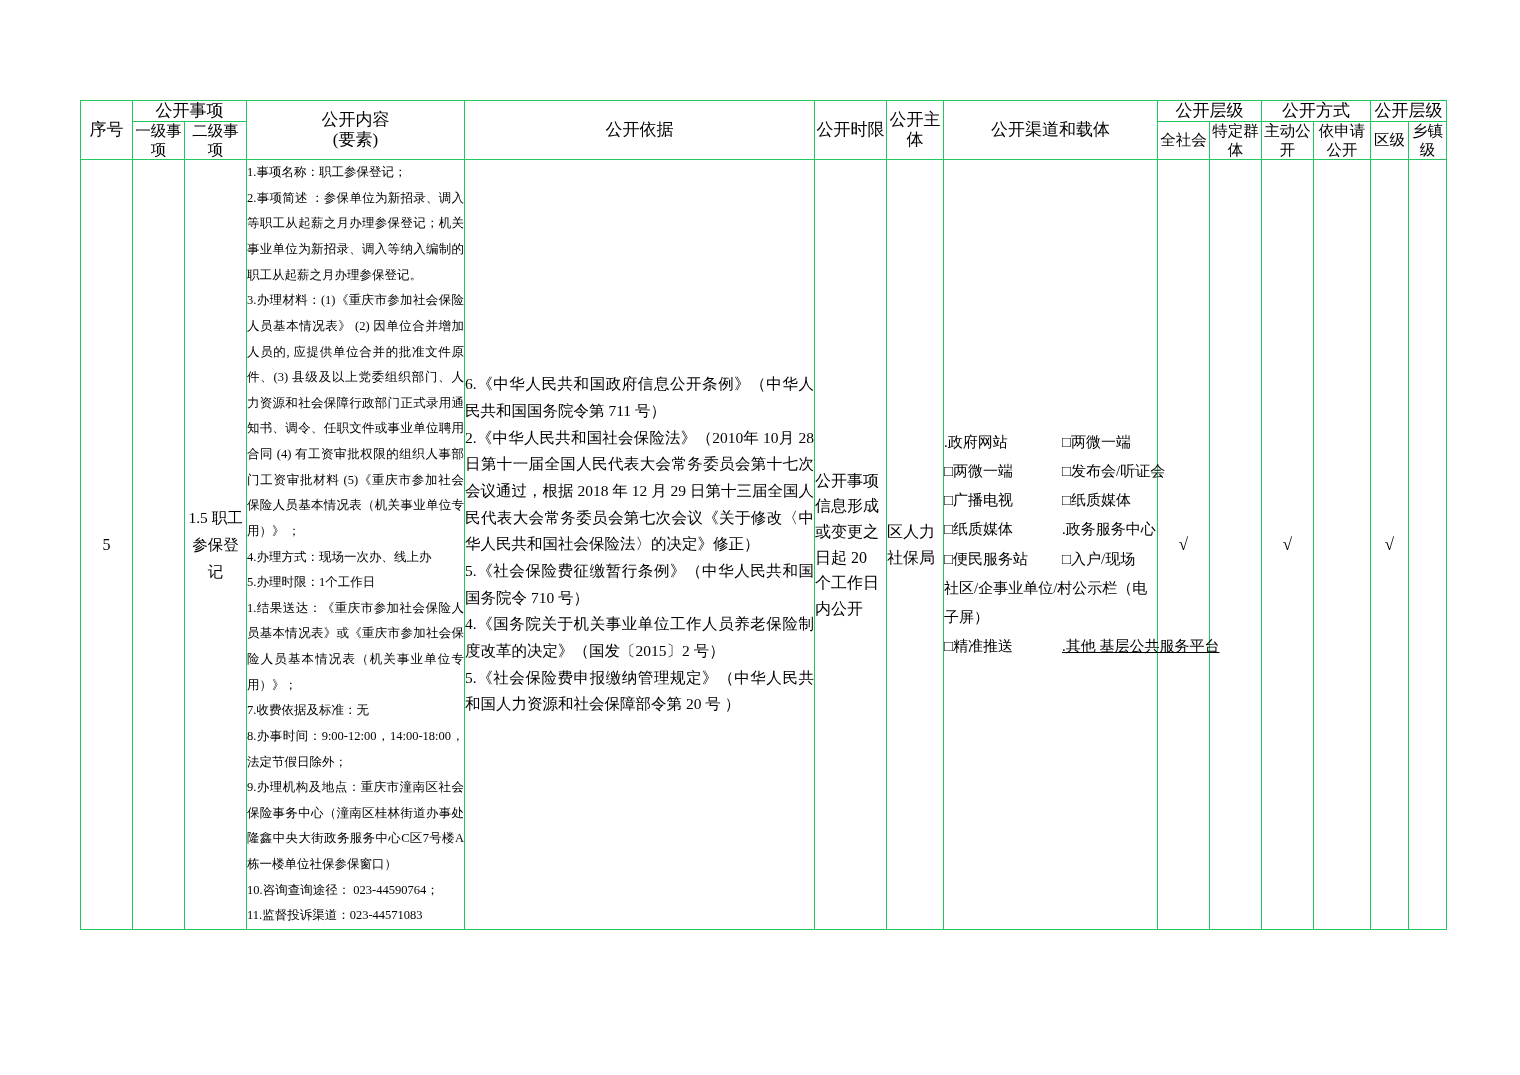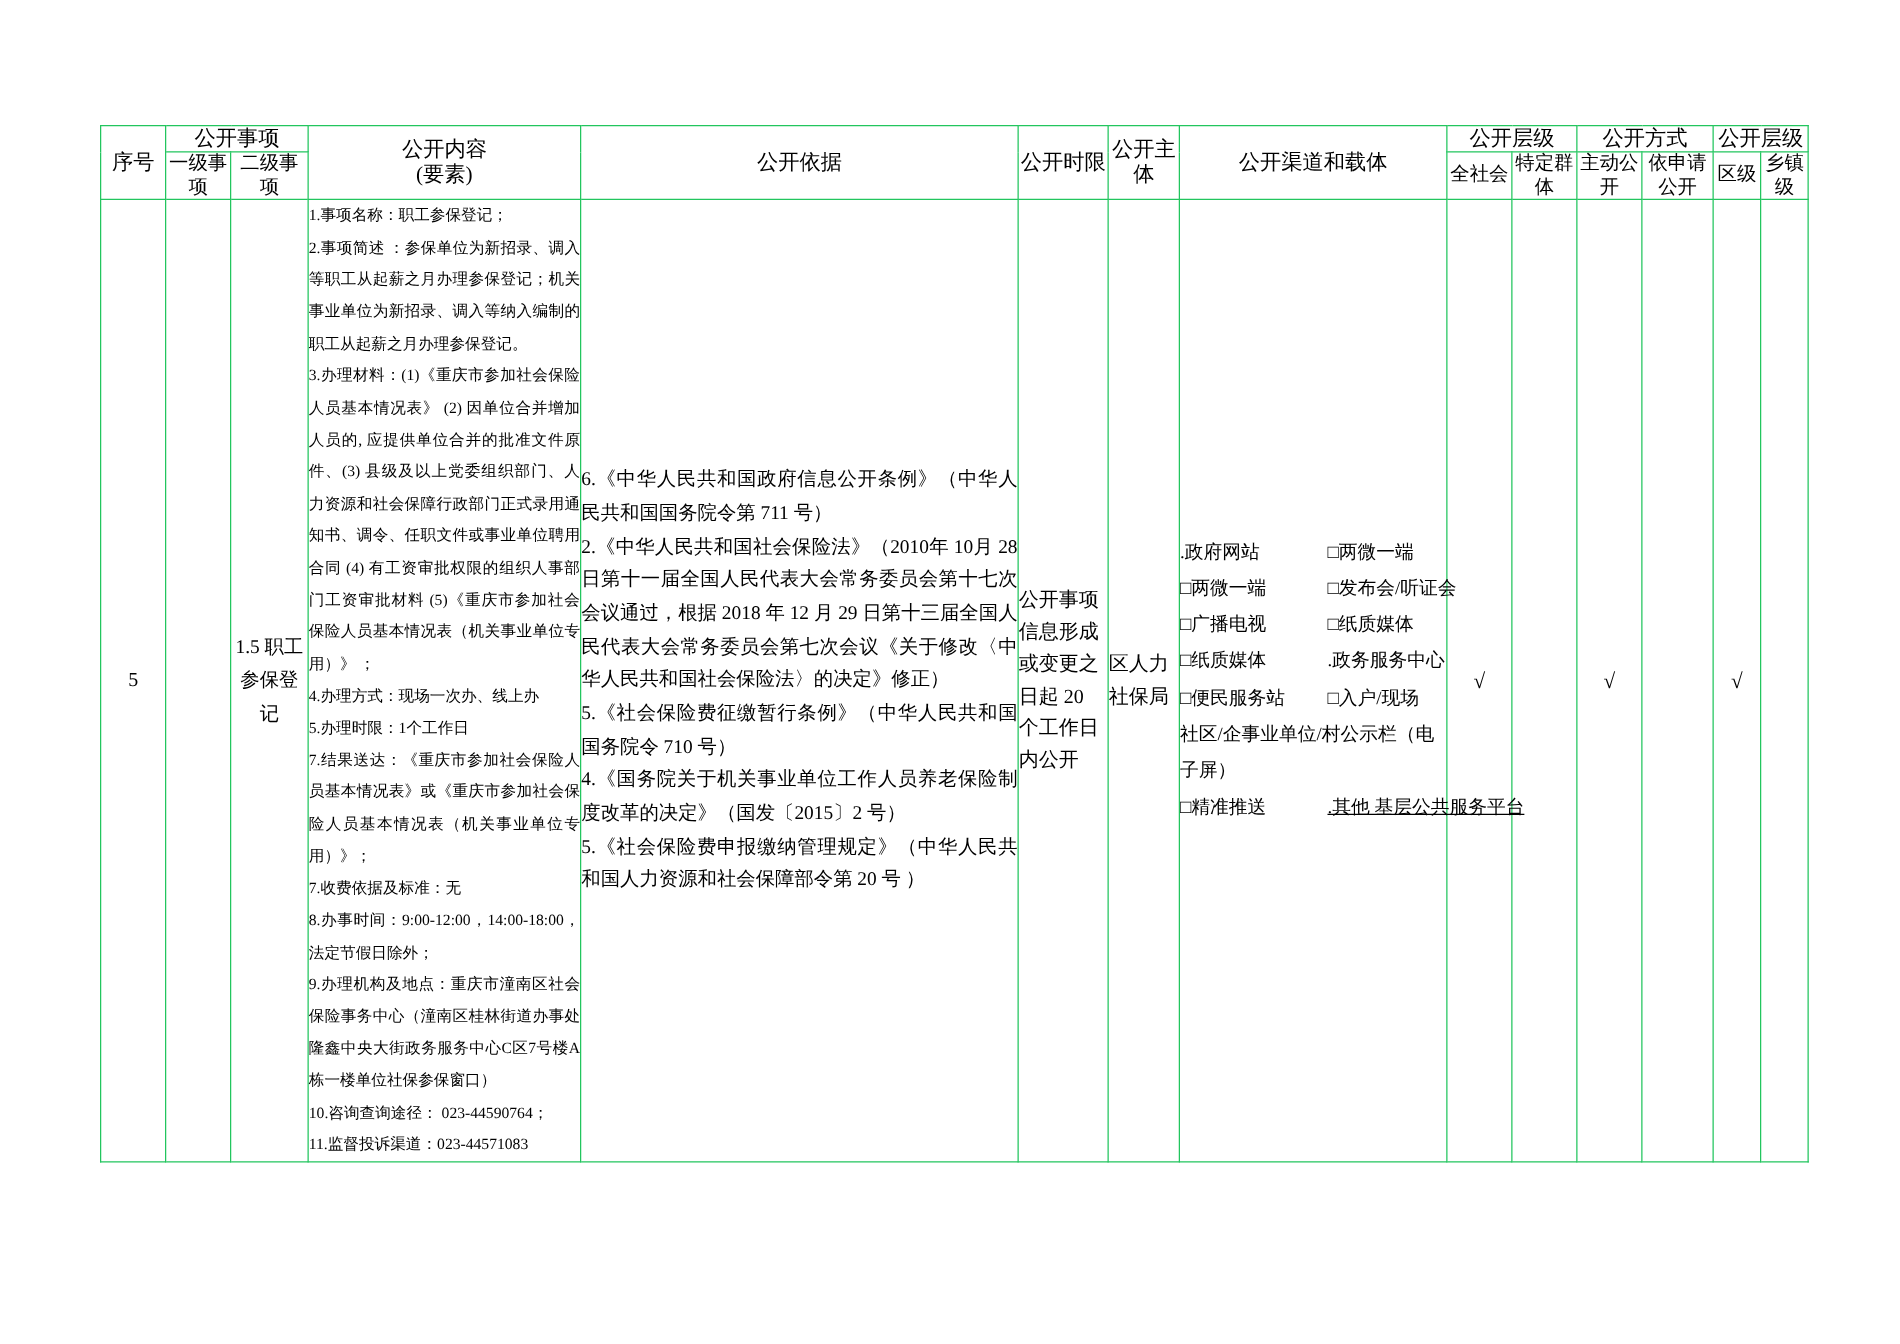--- a/index.html
+++ b/index.html
@@ -158,21 +158,21 @@
       <tr>
         <td class="mid-center">5</td>
         <td class="item-cell"></td>
         <td class="item-cell">1.5 职工参保登记</td>
         <td class="content-cell">
           <p>1.事项名称：职工参保登记；</p>
           <p>2.事项简述 ：参保单位为新招录、调入等职工从起薪之月办理参保登记；机关事业单位为新招录、调入等纳入编制的职工从起薪之月办理参保登记。</p>
           <p>3.办理材料：(1)《重庆市参加社会保险人员基本情况表》 (2) 因单位合并增加人员的, 应提供单位合并的批准文件原件、(3) 县级及以上党委组织部门、人力资源和社会保障行政部门正式录用通知书、调令、任职文件或事业单位聘用合同 (4) 有工资审批权限的组织人事部门工资审批材料 (5)《重庆市参加社会保险人员基本情况表（机关事业单位专用）》 ；</p>
           <p>4.办理方式：现场一次办、线上办</p>
           <p>5.办理时限：1个工作日</p>
-          <p>7.结果送达：《重庆市参加社会保险人员基本情况表》或《重庆市参加社会保险人员基本情况表（机关事业单位专用）》；</p>
+          <p>1.结果送达：《重庆市参加社会保险人员基本情况表》或《重庆市参加社会保险人员基本情况表（机关事业单位专用）》；</p>
           <p>7.收费依据及标准：无</p>
           <p>8.办事时间：9:00-12:00，14:00-18:00，法定节假日除外；</p>
           <p>9.办理机构及地点：重庆市潼南区社会保险事务中心（潼南区桂林街道办事处隆鑫中央大街政务服务中心C区7号楼A栋一楼单位社保参保窗口）</p>
           <p>10.咨询查询途径： 023-44590764；</p>
           <p>11.监督投诉渠道：023-44571083</p>
         </td>
         <td class="basis-cell">
           <p>6.《中华人民共和国政府信息公开条例》（中华人民共和国国务院令第 711 号）</p>
           <p>2.《中华人民共和国社会保险法》（2010年 10月 28 日第十一届全国人民代表大会常务委员会第十七次会议通过，根据 2018 年 12 月 29 日第十三届全国人民代表大会常务委员会第七次会议《关于修改〈中华人民共和国社会保险法〉的决定》修正）</p>
           <p>5.《社会保险费征缴暂行条例》（中华人民共和国国务院令 710 号）</p>

